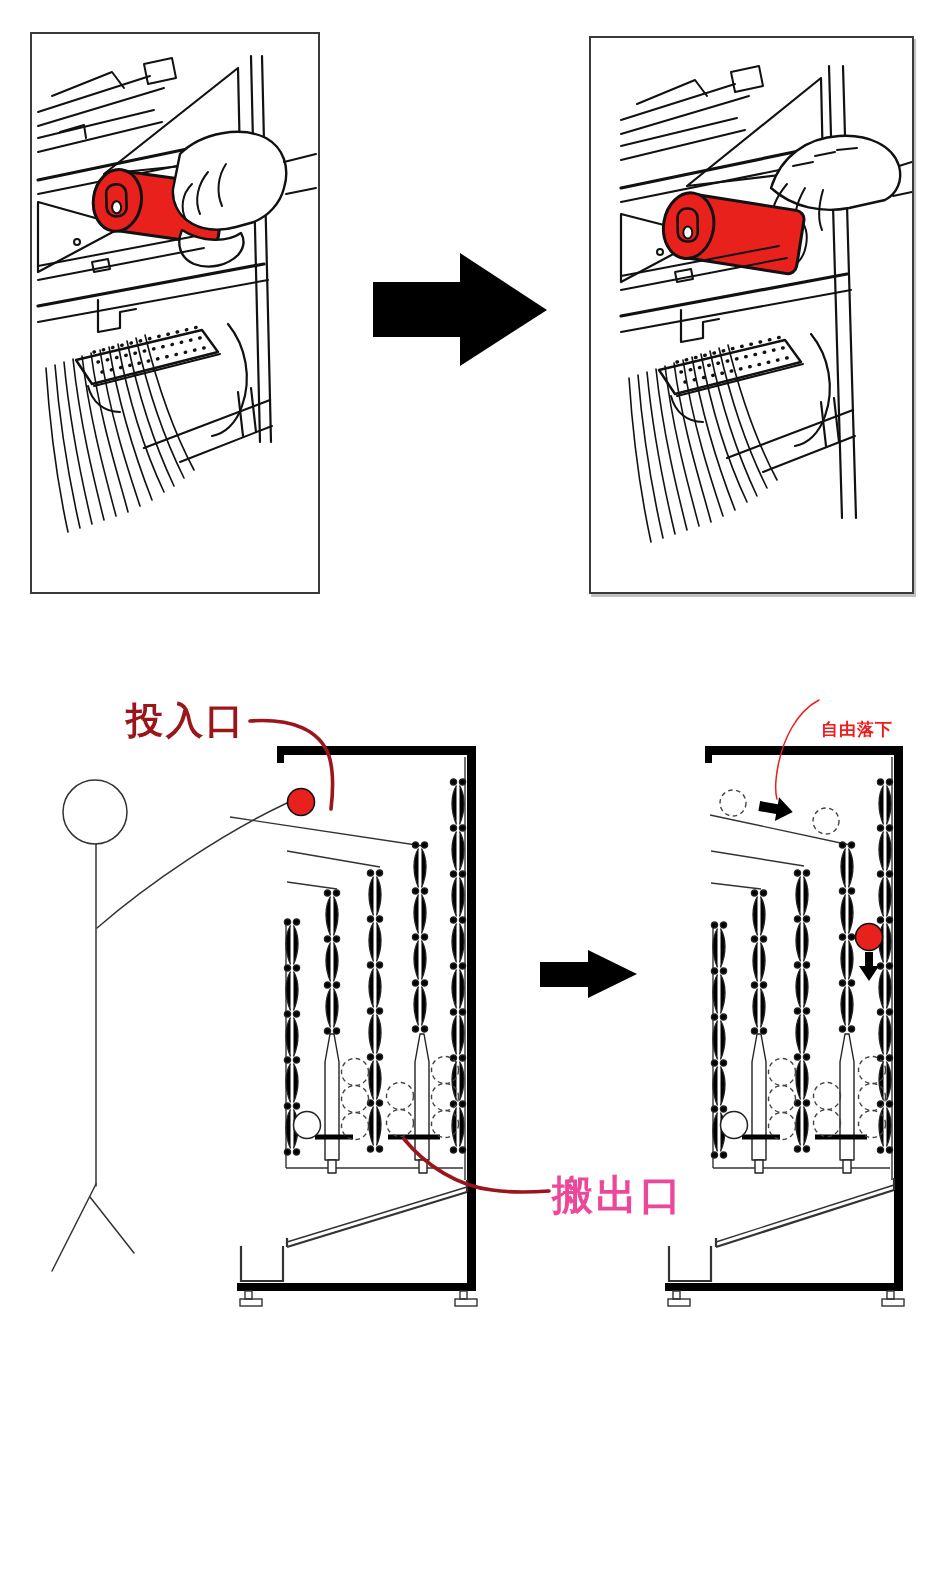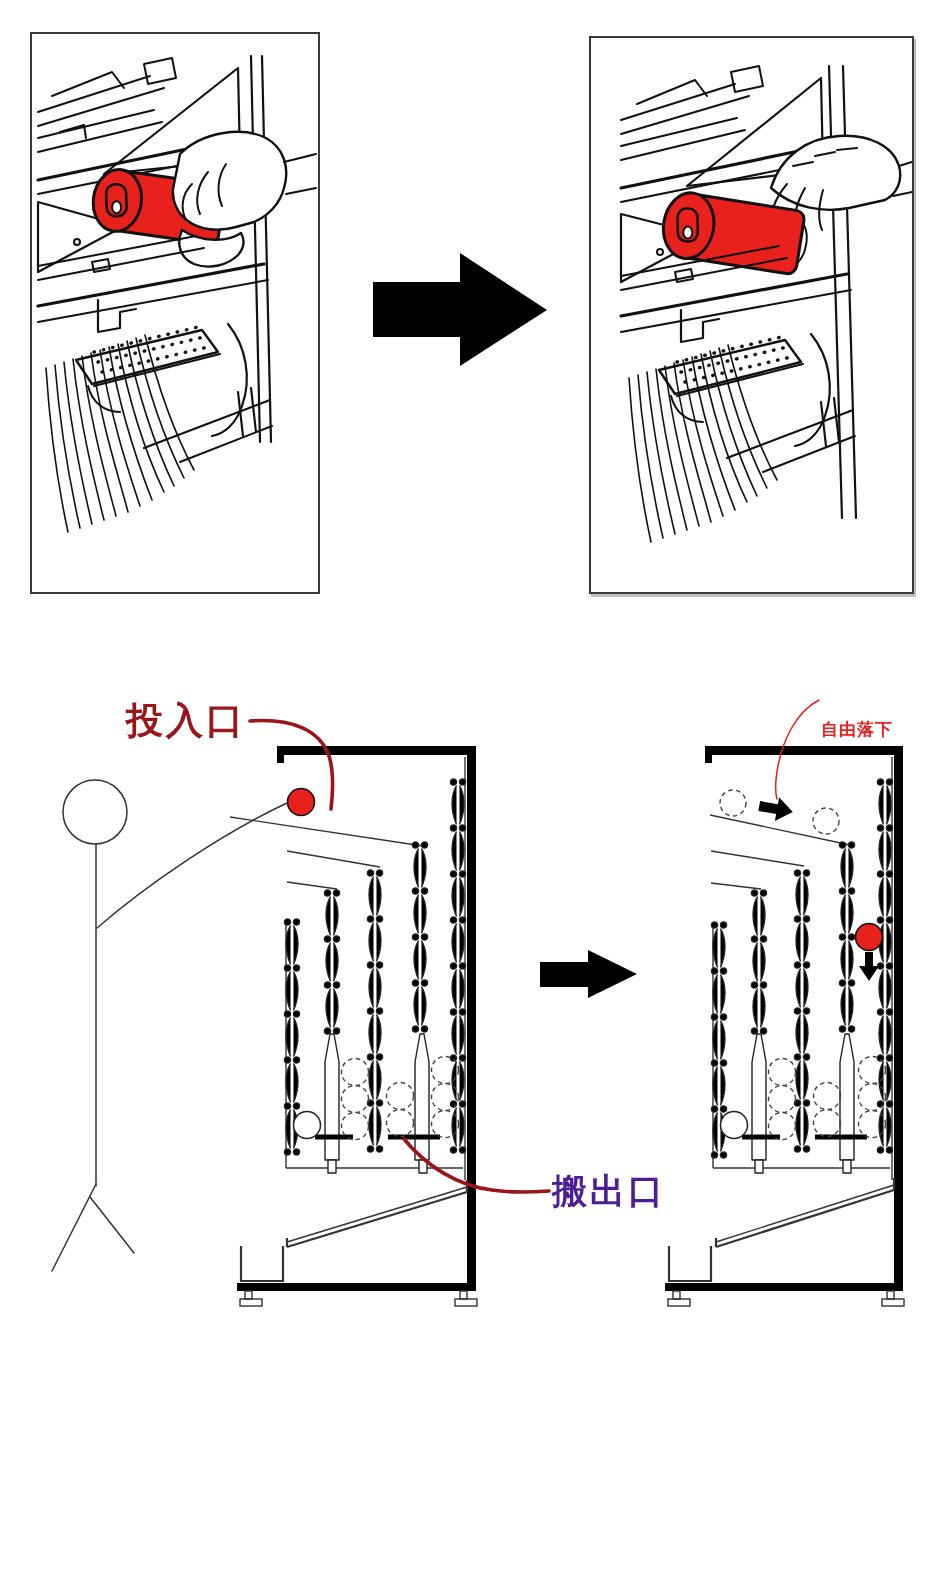--- a/index.html
+++ b/index.html
@@ -10,21 +10,21 @@
   .panel{position:absolute;background:#fff;border:2px solid #3a3a3a;box-sizing:border-box;}
   #panel1{left:30px;top:32px;width:290px;height:562px;}
   #panel2{left:589px;top:36px;width:325px;height:558px;box-shadow:2px 3px 0 rgba(130,130,130,.5);}
   svg{display:block;}
   .arrow-abs{position:absolute;}
   #seq-arrow{left:373px;top:253px;}
   #mid-arrow{left:540px;top:950px;}
   #bottom-svg{position:absolute;left:0;top:650px;}
   .lbl{position:absolute;font-weight:bold;white-space:nowrap;}
   #lbl-inlet{left:126px;top:696px;font-size:37px;color:#9a161a;letter-spacing:3px;text-align:right;}
-  #lbl-outlet{left:552px;top:1168px;font-size:35px;color:#4c1d95;letter-spacing:3px;}
+  #lbl-outlet{left:552px;top:1168px;font-size:41px;color:#ec4899;letter-spacing:3px;}
   #lbl-freefall{left:821px;top:687px;font-size:17px;color:#ee1c1c;letter-spacing:1px;margin-top:31px;}
   
   .ln{fill:none;stroke:#111;stroke-width:2;stroke-linecap:round;stroke-linejoin:round;}
   .ln22{fill:none;stroke:#111;stroke-width:2.2;stroke-linecap:round;stroke-linejoin:round;}
   .ln3{fill:none;stroke:#111;stroke-width:3.2;stroke-linecap:round;stroke-linejoin:round;}
   .fw{fill:#fff;stroke:#111;stroke-width:2.2;stroke-linejoin:round;}
   .fw24{fill:#fff;stroke:#111;stroke-width:2.4;stroke-linejoin:round;}
   .canline{stroke:#111;stroke-width:3;stroke-linejoin:round;}
   .serp{stroke:#222;stroke-width:1.3;}
   .thin{fill:none;stroke:#333;stroke-width:1.4;}

